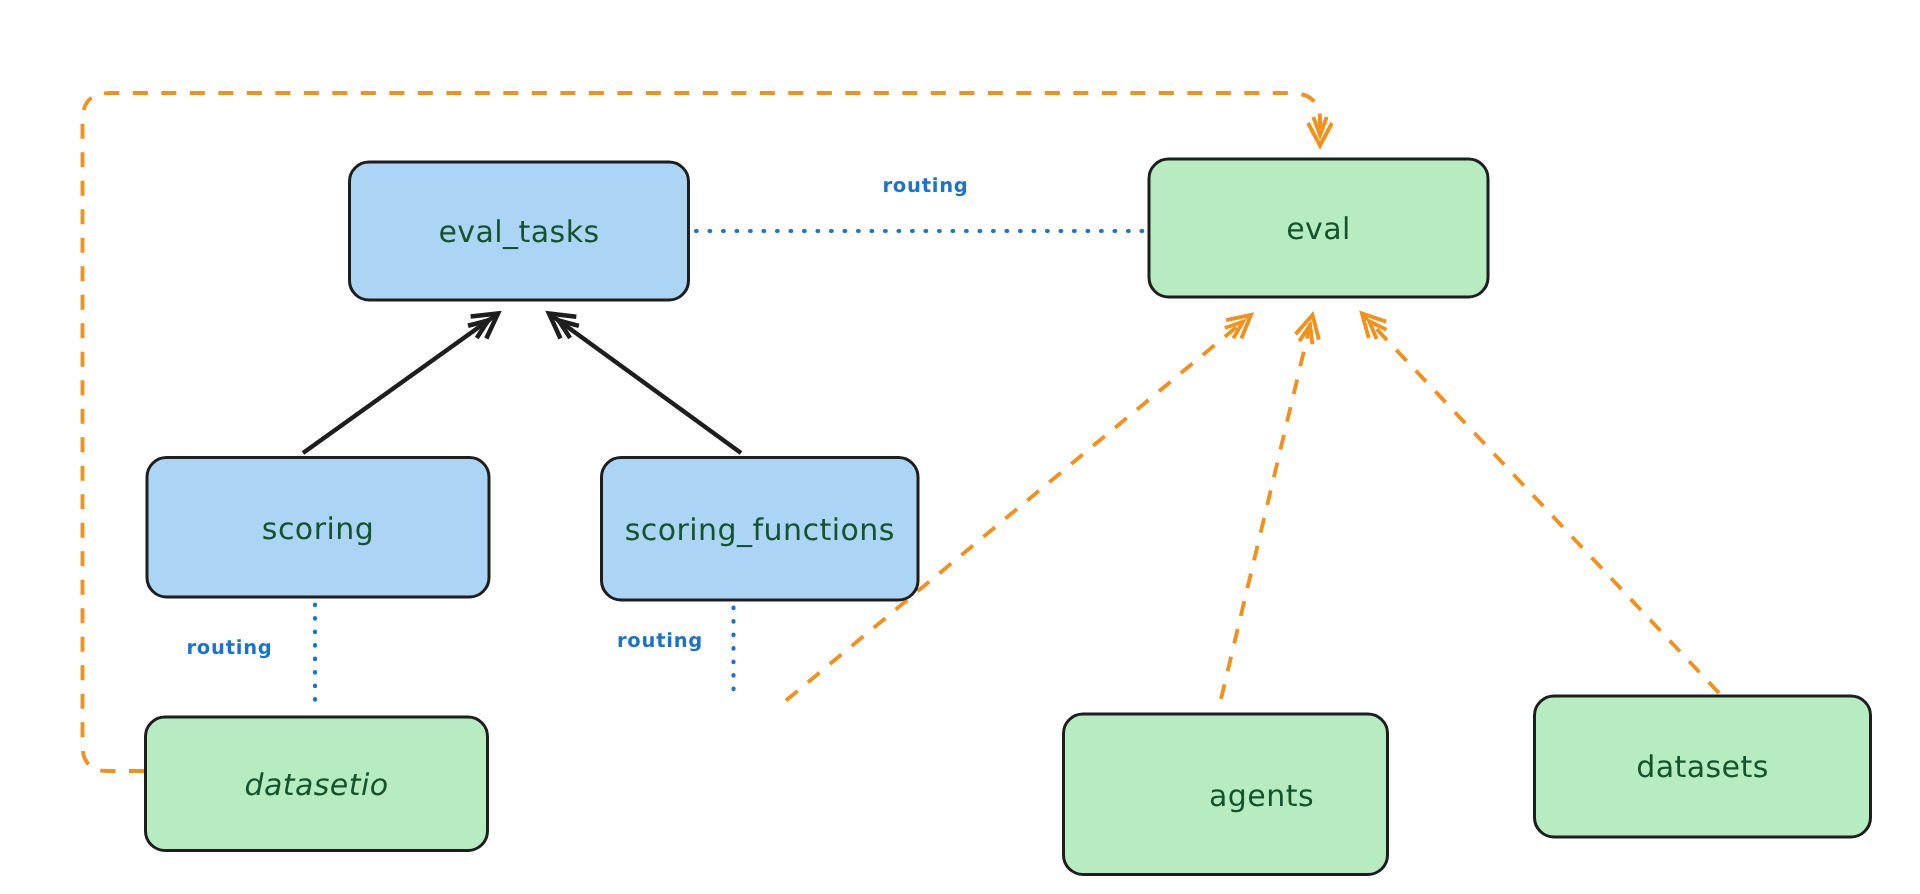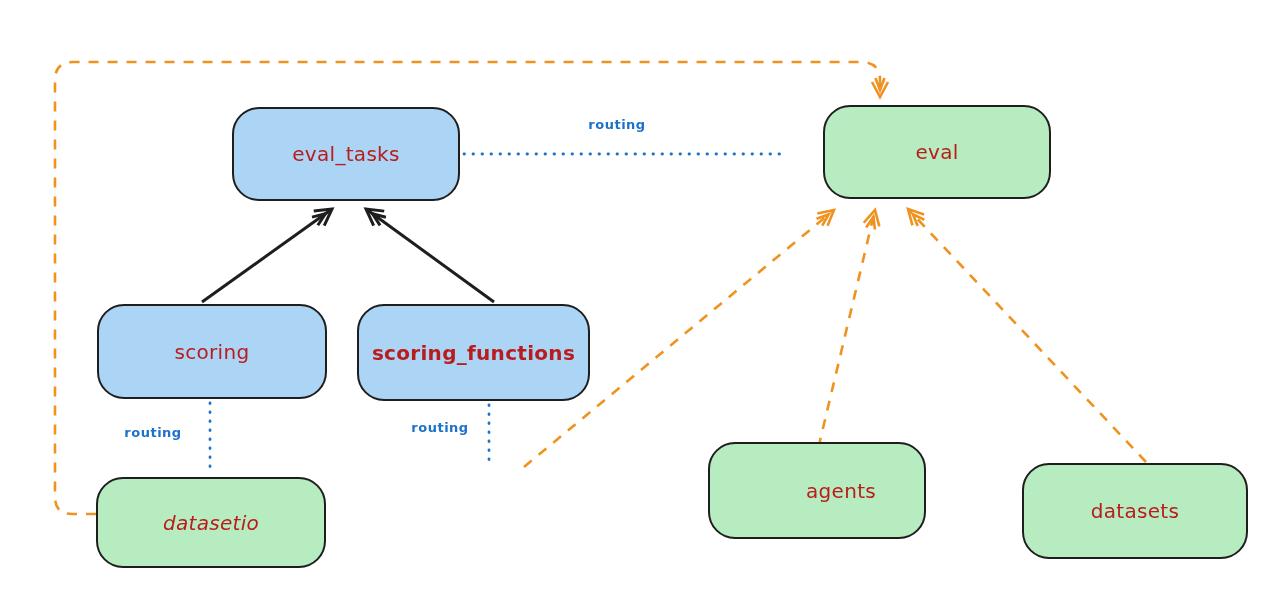--- a/index.html
+++ b/index.html
@@ -18,26 +18,26 @@
   #edges {
     position: absolute;
     left: 0; top: 0;
     width: 1280px;
     height: 596px;
   }
   .node {
     position: absolute;
     box-sizing: border-box;
     border: 2.5px solid var(--stroke, #1e1e1e);
-    border-radius: 27px;
+    border-radius: 14px;
     display: flex;
     align-items: center;
     justify-content: center;
     font-size: 20px;
-    color: #b91c1c;
+    color: #14532d;
     letter-spacing: 0.3px;
   }
   .node.blue  { background: var(--blue-fill, #abd4f5); }
   .node.green { background: var(--green-fill, #b7ecc0); }
   .edge-label {
     position: absolute;
     color: var(--blue-line, #1d72c9);
     font-size: 13px;
     font-weight: 600;
     letter-spacing: 0.5px;
@@ -77,38 +77,38 @@
     <path class="edge-orange" d="M 524 467 L 834 210" marker-end="url(#ah-orange)"></path>
     <path class="edge-orange" d="M 814 466 L 875 210" marker-end="url(#ah-orange)"></path>
     <path class="edge-orange" d="M 1146 462 L 908 209" marker-end="url(#ah-orange)"></path>
     <path class="edge-orange" d="M 96 514 L 72 514 Q 55 514 55 497 L 55 80 Q 55 62 73 62 L 860 62 Q 880 62 880 80 L 880 97" marker-end="url(#ah-orange)"></path>
   </svg>
 
   <div class="node blue" style="left:232px;  top:107px; width:228px; height:94px;">
     <span>eval_tasks</span>
   </div>
 
-  <div class="node green" style="left:823px;  top:105px; width:228px; height:94px;">
+  <div class="node green" style="left:765px;  top:105px; width:228px; height:94px;">
     <span>eval</span>
   </div>
 
   <div class="node blue" style="left:97px;   top:304px; width:230px; height:95px;">
     <span>scoring</span>
   </div>
 
-  <div class="node blue" style="left:357px;  top:304px; width:233px; height:97px;font-weight:bold;">
+  <div class="node blue" style="left:400px;  top:304px; width:213px; height:97px;">
     <span>scoring_functions</span>
   </div>
 
   <div class="node green" style="left:96px;   top:477px; width:230px; height:91px;font-style:italic;">
     <span>datasetio</span>
   </div>
 
 
-  <div class="node green" style="left:708px;  top:442px; width:218px; height:97px;padding-left:48px;">
+  <div class="node green" style="left:708px;  top:475px; width:218px; height:109px;padding-left:48px;">
     <span>agents</span>
   </div>
 
   <div class="node green" style="left:1022px; top:463px; width:226px; height:96px;">
     <span>datasets</span>
   </div>
 
   <div class="edge-label" style="left:572px; top:117px;">routing</div>
 
   <div class="edge-label" style="left:108px; top:425px;">routing</div>

